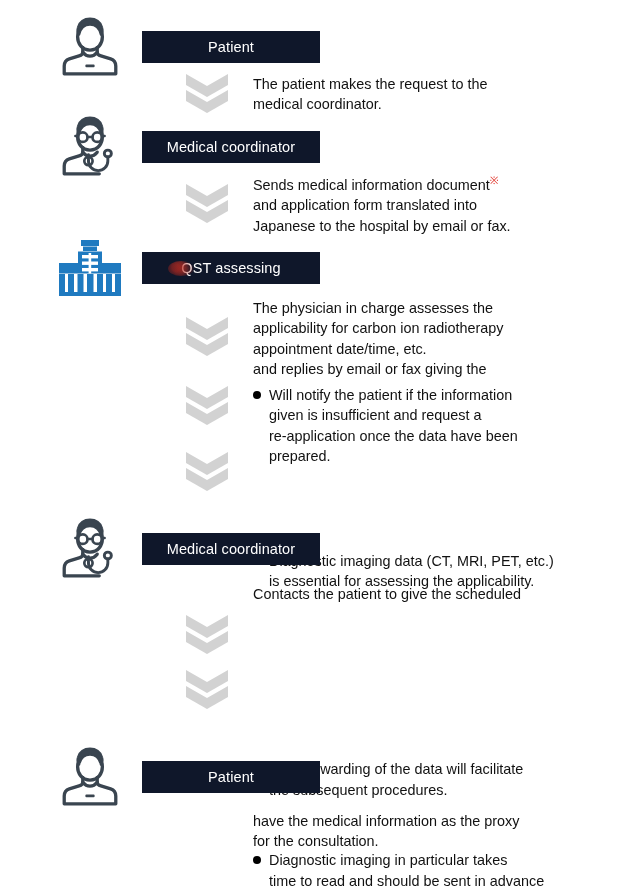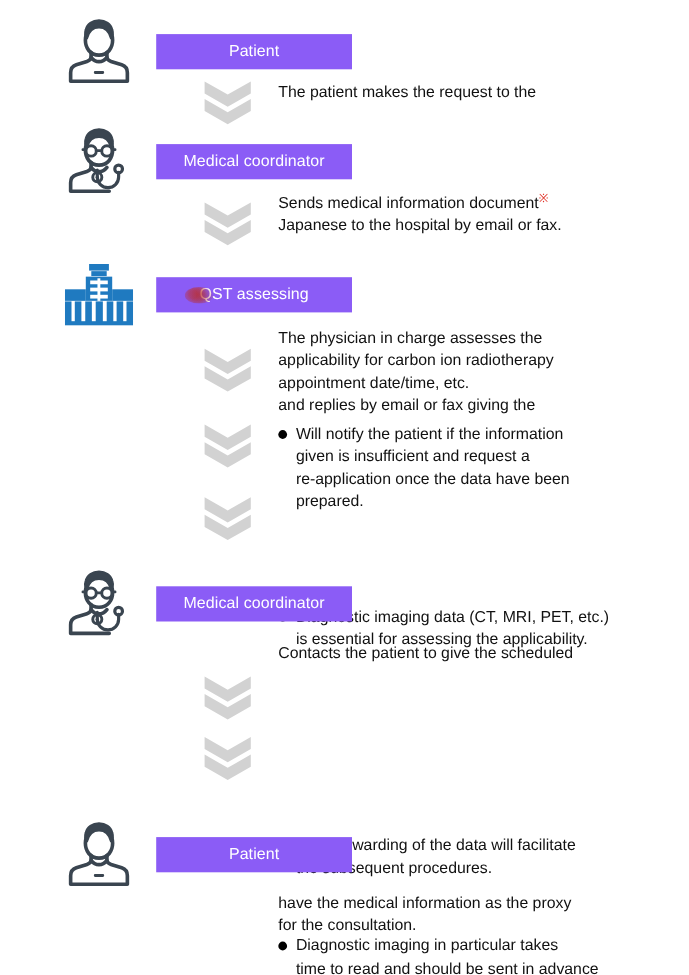--- a/index.html
+++ b/index.html
@@ -25,21 +25,21 @@
     height: 66px;
   }
   .role-icon svg { display: block; width: 100%; height: 100%; }
 
   
   .role-plate {
     position: absolute;
     left: 142px;
     width: 178px;
     height: 32px;
-    background: #8b5cf6;
+    background: #0f172a;
     display: flex;
     align-items: center;
     justify-content: center;
   }
   .role-plate .plate-label {
     color: #ffffff;
     font-size: 14.5px;
     line-height: 1;
     letter-spacing: .1px;
     white-space: nowrap;
@@ -117,20 +117,21 @@
   </span>
 </div>
 <div class="chevrons" style="left:184px; top:72px;">
   <svg viewBox="0 0 46 42">
     <path d="M2 2 L23 14 L44 2 L44 13 L23 25 L2 13 Z" fill="#d2d2d2"></path>
     <path d="M2 18 L23 30 L44 18 L44 29 L23 41 L2 29 Z" fill="#d2d2d2"></path>
   </svg>
 </div>
 <div class="text-block" style="top:74px;">
   <p>The patient makes the request to the</p>
+  <p>medical coordinator.</p>
 </div>
 
 <div class="abs role-icon" style="left:57px; top:114px;">
   <svg viewBox="0 0 64 64" fill="none" stroke="#3a4550" stroke-width="3.2" stroke-linejoin="round" stroke-linecap="round">
     <path d="M20 22c0-8 5.5-13.5 12-13.5S44 14 44 22c0 6.5-4 13-12 13S20 28.5 20 22z"></path>
     <path d="M21.5 19c1.5-6 5-9 10.5-9S41 13 42.5 19c1.5-1.5 2-4.5 1.2-7.2C42.4 6.6 37.8 3.5 32 3.5S21.6 6.6 20.3 11.8c-.8 2.7-.3 5.7 1.2 7.2z" fill="#3a4550" stroke="#3a4550" stroke-width="2"></path>
     <circle cx="25" cy="22.5" r="4.6" stroke-width="2.6"></circle>
     <circle cx="39" cy="22.5" r="4.6" stroke-width="2.6"></circle>
     <path d="M29.6 22.3h4.8" stroke-width="2.4"></path>
     <path d="M20.4 21.4h-2.6M43.6 21.4h2.6" stroke-width="2.4"></path>
@@ -148,20 +149,21 @@
   </span>
 </div>
 <div class="chevrons" style="left:184px; top:182px;">
   <svg viewBox="0 0 46 42">
     <path d="M2 2 L23 14 L44 2 L44 13 L23 25 L2 13 Z" fill="#d2d2d2"></path>
     <path d="M2 18 L23 30 L44 18 L44 29 L23 41 L2 29 Z" fill="#d2d2d2"></path>
   </svg>
 </div>
 <div class="text-block" style="top:175px;">
   <p><span>Sends medical information document</span><span class="ref-mark">※</span></p>
+  <p>and application form translated into</p>
   <p>Japanese to the hospital by email or fax.</p>
 </div>
 
 <div class="abs role-icon" style="left:59px; top:240px; width:62px; height:56px;">
   <svg viewBox="0 0 62 56">
     <g fill="#1f7ac0">
       <rect x="22" y="0" width="18" height="6"></rect>
       <rect x="24" y="6.5" width="14" height="4.5"></rect>
       <rect x="19" y="11.5" width="24" height="22"></rect>
       <rect x="0" y="23" width="19" height="10.5"></rect>

